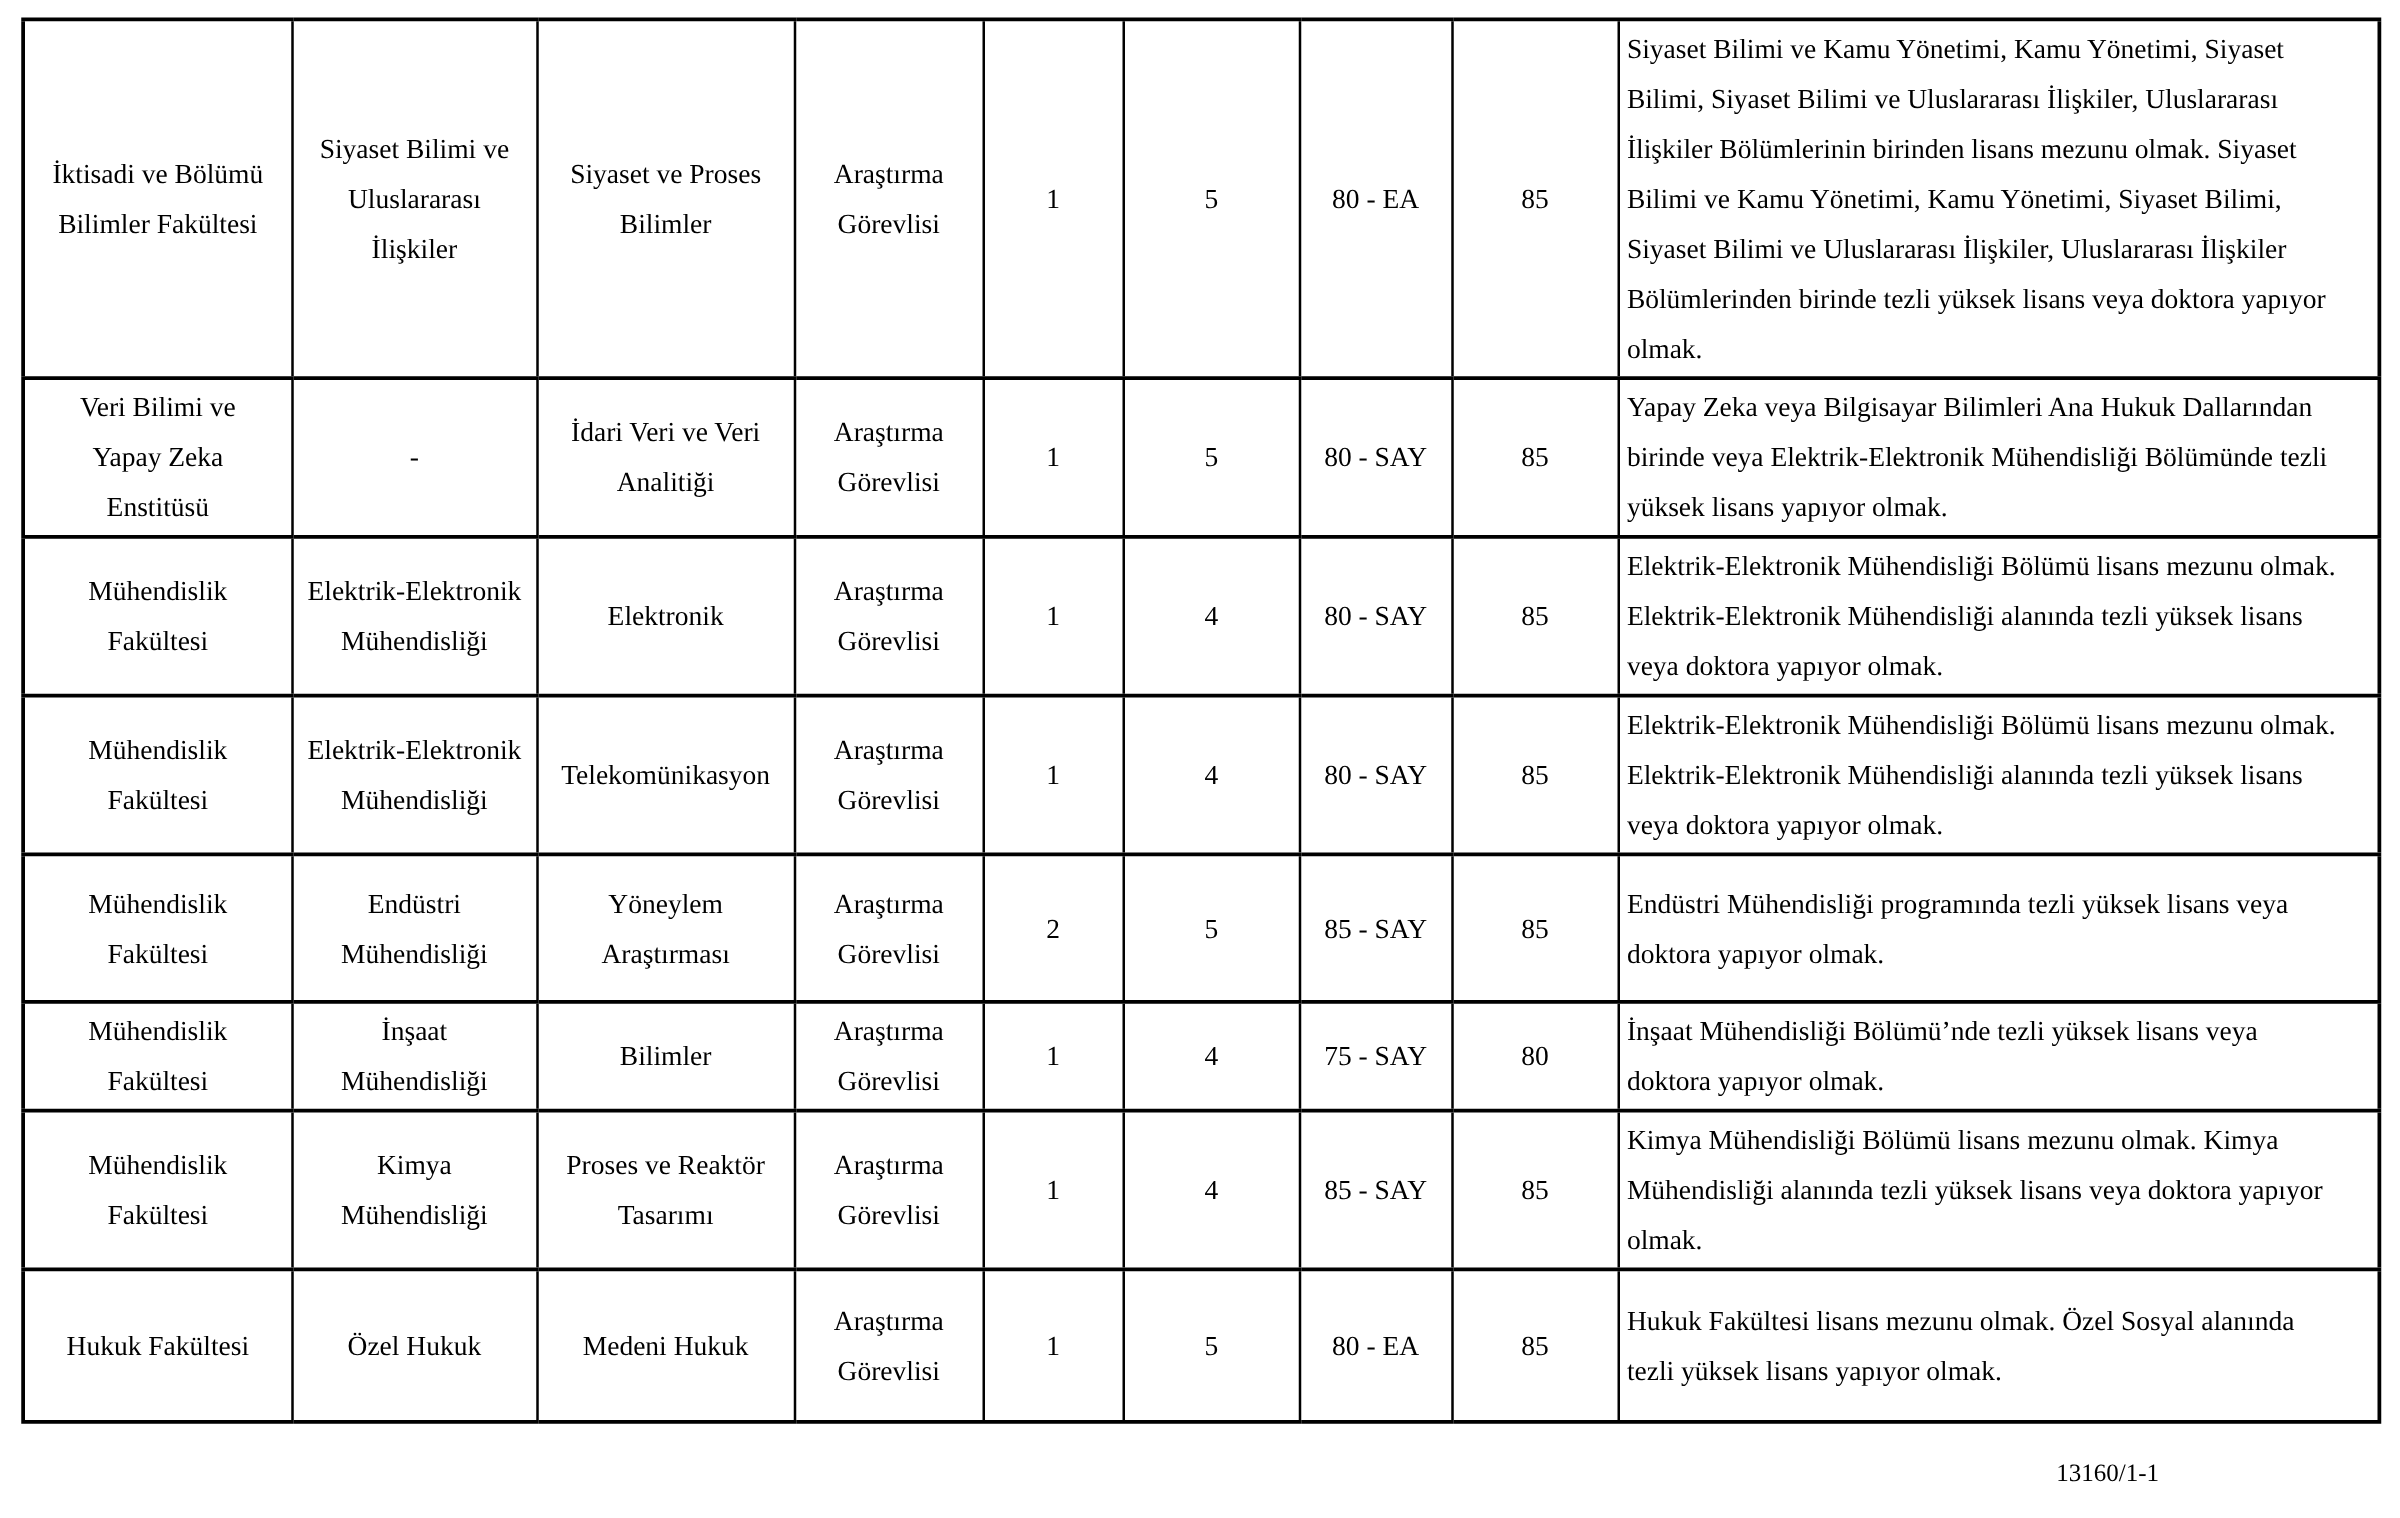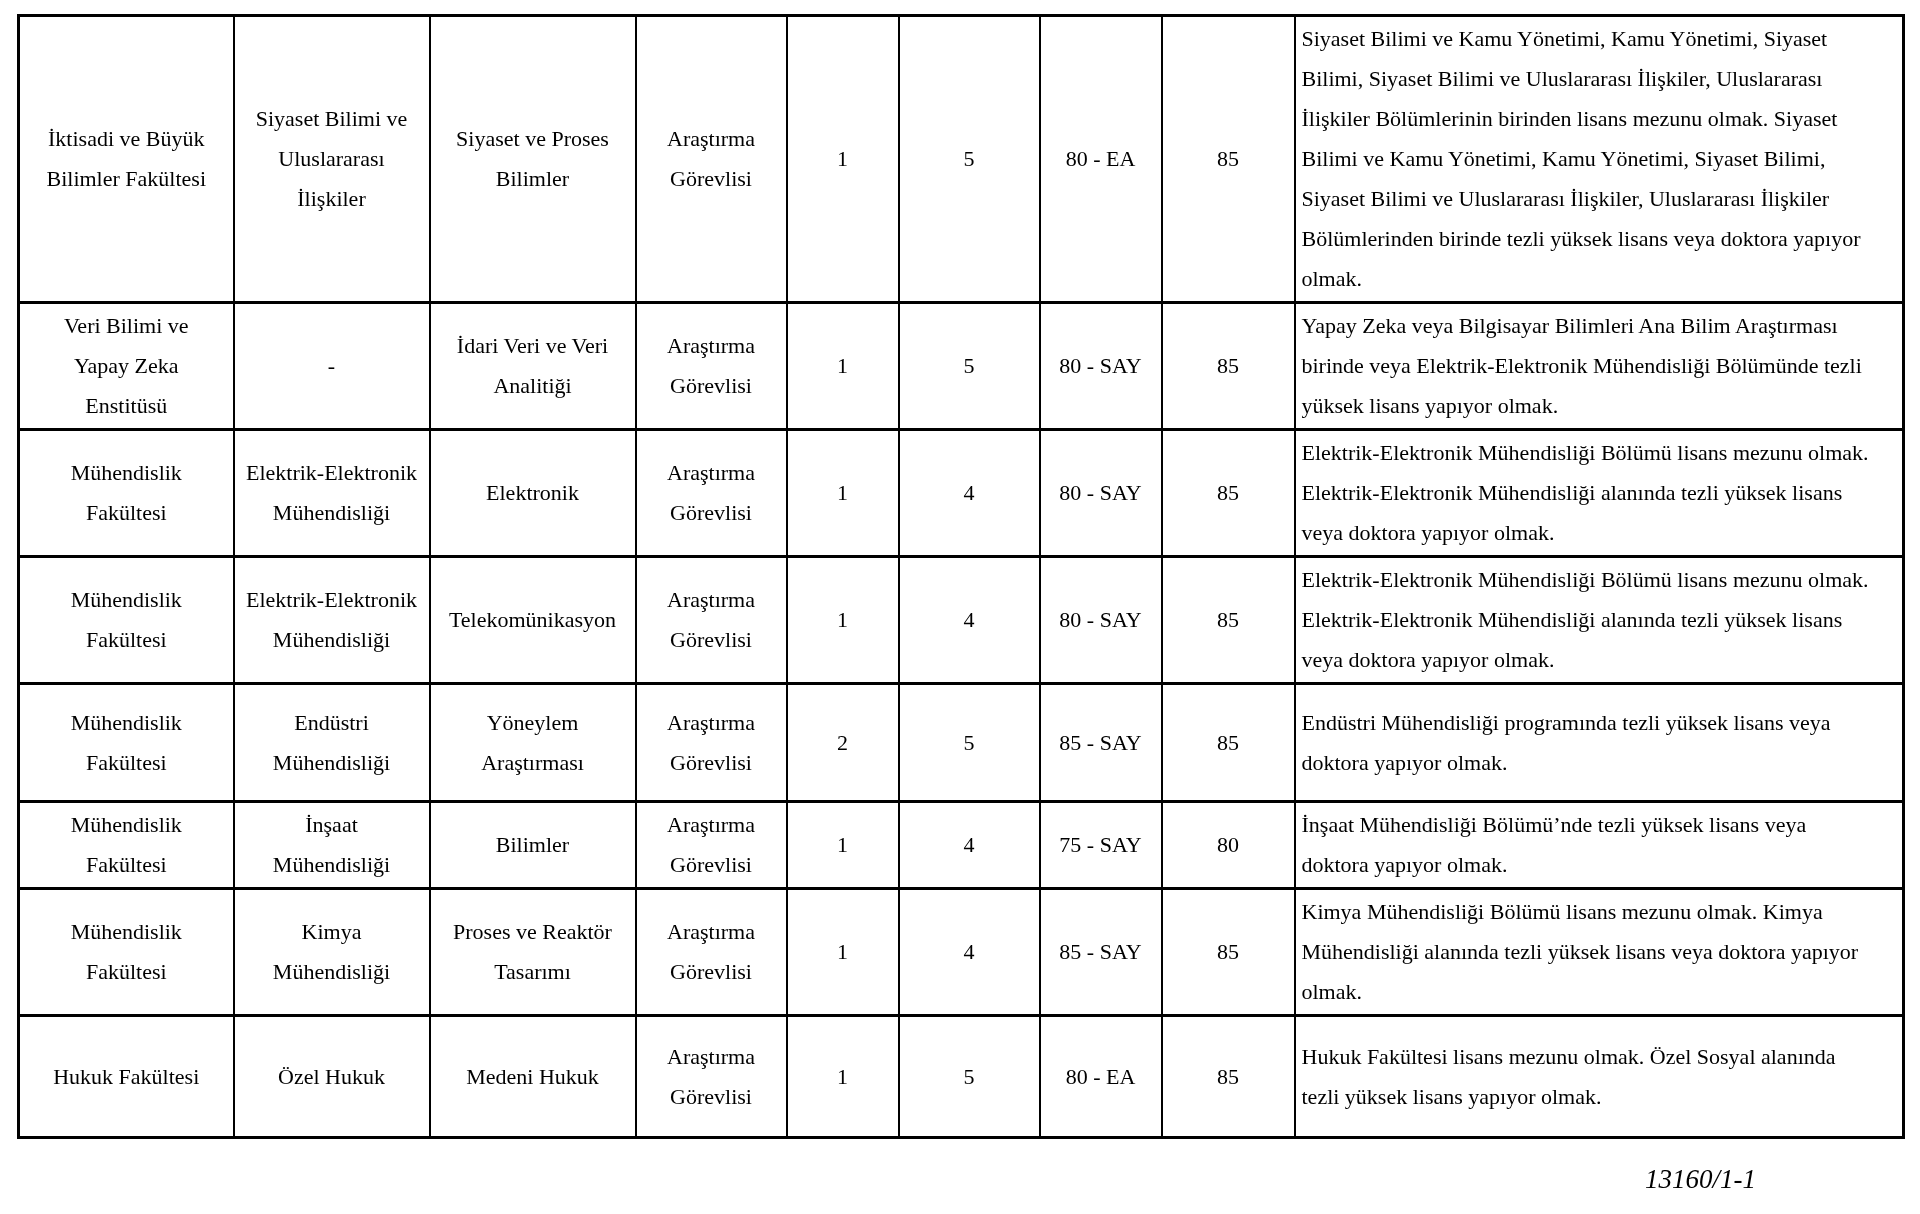--- a/index.html
+++ b/index.html
@@ -49,43 +49,42 @@
   table.recruitment tr:nth-child(5) { height: 118px; }
   table.recruitment tr:nth-child(6) { height: 80px;  }
   table.recruitment tr:nth-child(7) { height: 84px;  }
   table.recruitment tr:nth-child(8) { height: 122px; }
   table.recruitment tr:nth-child(9) { height: 84px; font-family: Liberation Serif, serif;  }
 
   .page-number {
     position: absolute;
     left: 1645px;
     top: 1163px;
-    font-size: 27px;
+    font-size: 20px;
     line-height: 32px;
-    font-style: italic;
   }
 </style>
 </head>
 <body>
 
 <table class="recruitment">
   <colgroup>
     <col style="width:215px">
     <col style="width:196px">
     <col style="width:206px">
     <col style="width:151px">
     <col style="width:112px">
     <col style="width:141px">
     <col style="width:122px">
     <col style="width:133px">
     <col style="width:609px">
   </colgroup>
   <tbody>
   <tr>
-    <td>İktisadi ve Büyük
+    <td>İktisadi ve Bölümü
 Bilimler Fakültesi</td>
     <td>Siyaset Bilimi ve
 Uluslararası
 İlişkiler</td>
     <td>Siyaset ve Proses
 Bilimler</td>
     <td>Araştırma
 Görevlisi</td>
     <td>1</td>
     <td>5</td>
@@ -101,21 +100,21 @@
 Enstitüsü</td>
     <td>-</td>
     <td>İdari Veri ve Veri
 Analitiği</td>
     <td>Araştırma
 Görevlisi</td>
     <td>1</td>
     <td>5</td>
     <td>80 - SAY</td>
     <td>85</td>
-    <td class="req">Yapay Zeka veya Bilgisayar Bilimleri Ana Bilim Araştırması birinde veya Elektrik-Elektronik Mühendisliği Bölümünde tezli yüksek lisans yapıyor olmak.</td>
+    <td class="req">Yapay Zeka veya Bilgisayar Bilimleri Ana Hukuk Dallarından birinde veya Elektrik-Elektronik Mühendisliği Bölümünde tezli yüksek lisans yapıyor olmak.</td>
   </tr>
 
   <tr>
     <td>Mühendislik
 Fakültesi</td>
     <td>Elektrik-Elektronik
 Mühendisliği</td>
     <td>Elektronik</td>
     <td>Araştırma
 Görevlisi</td>

